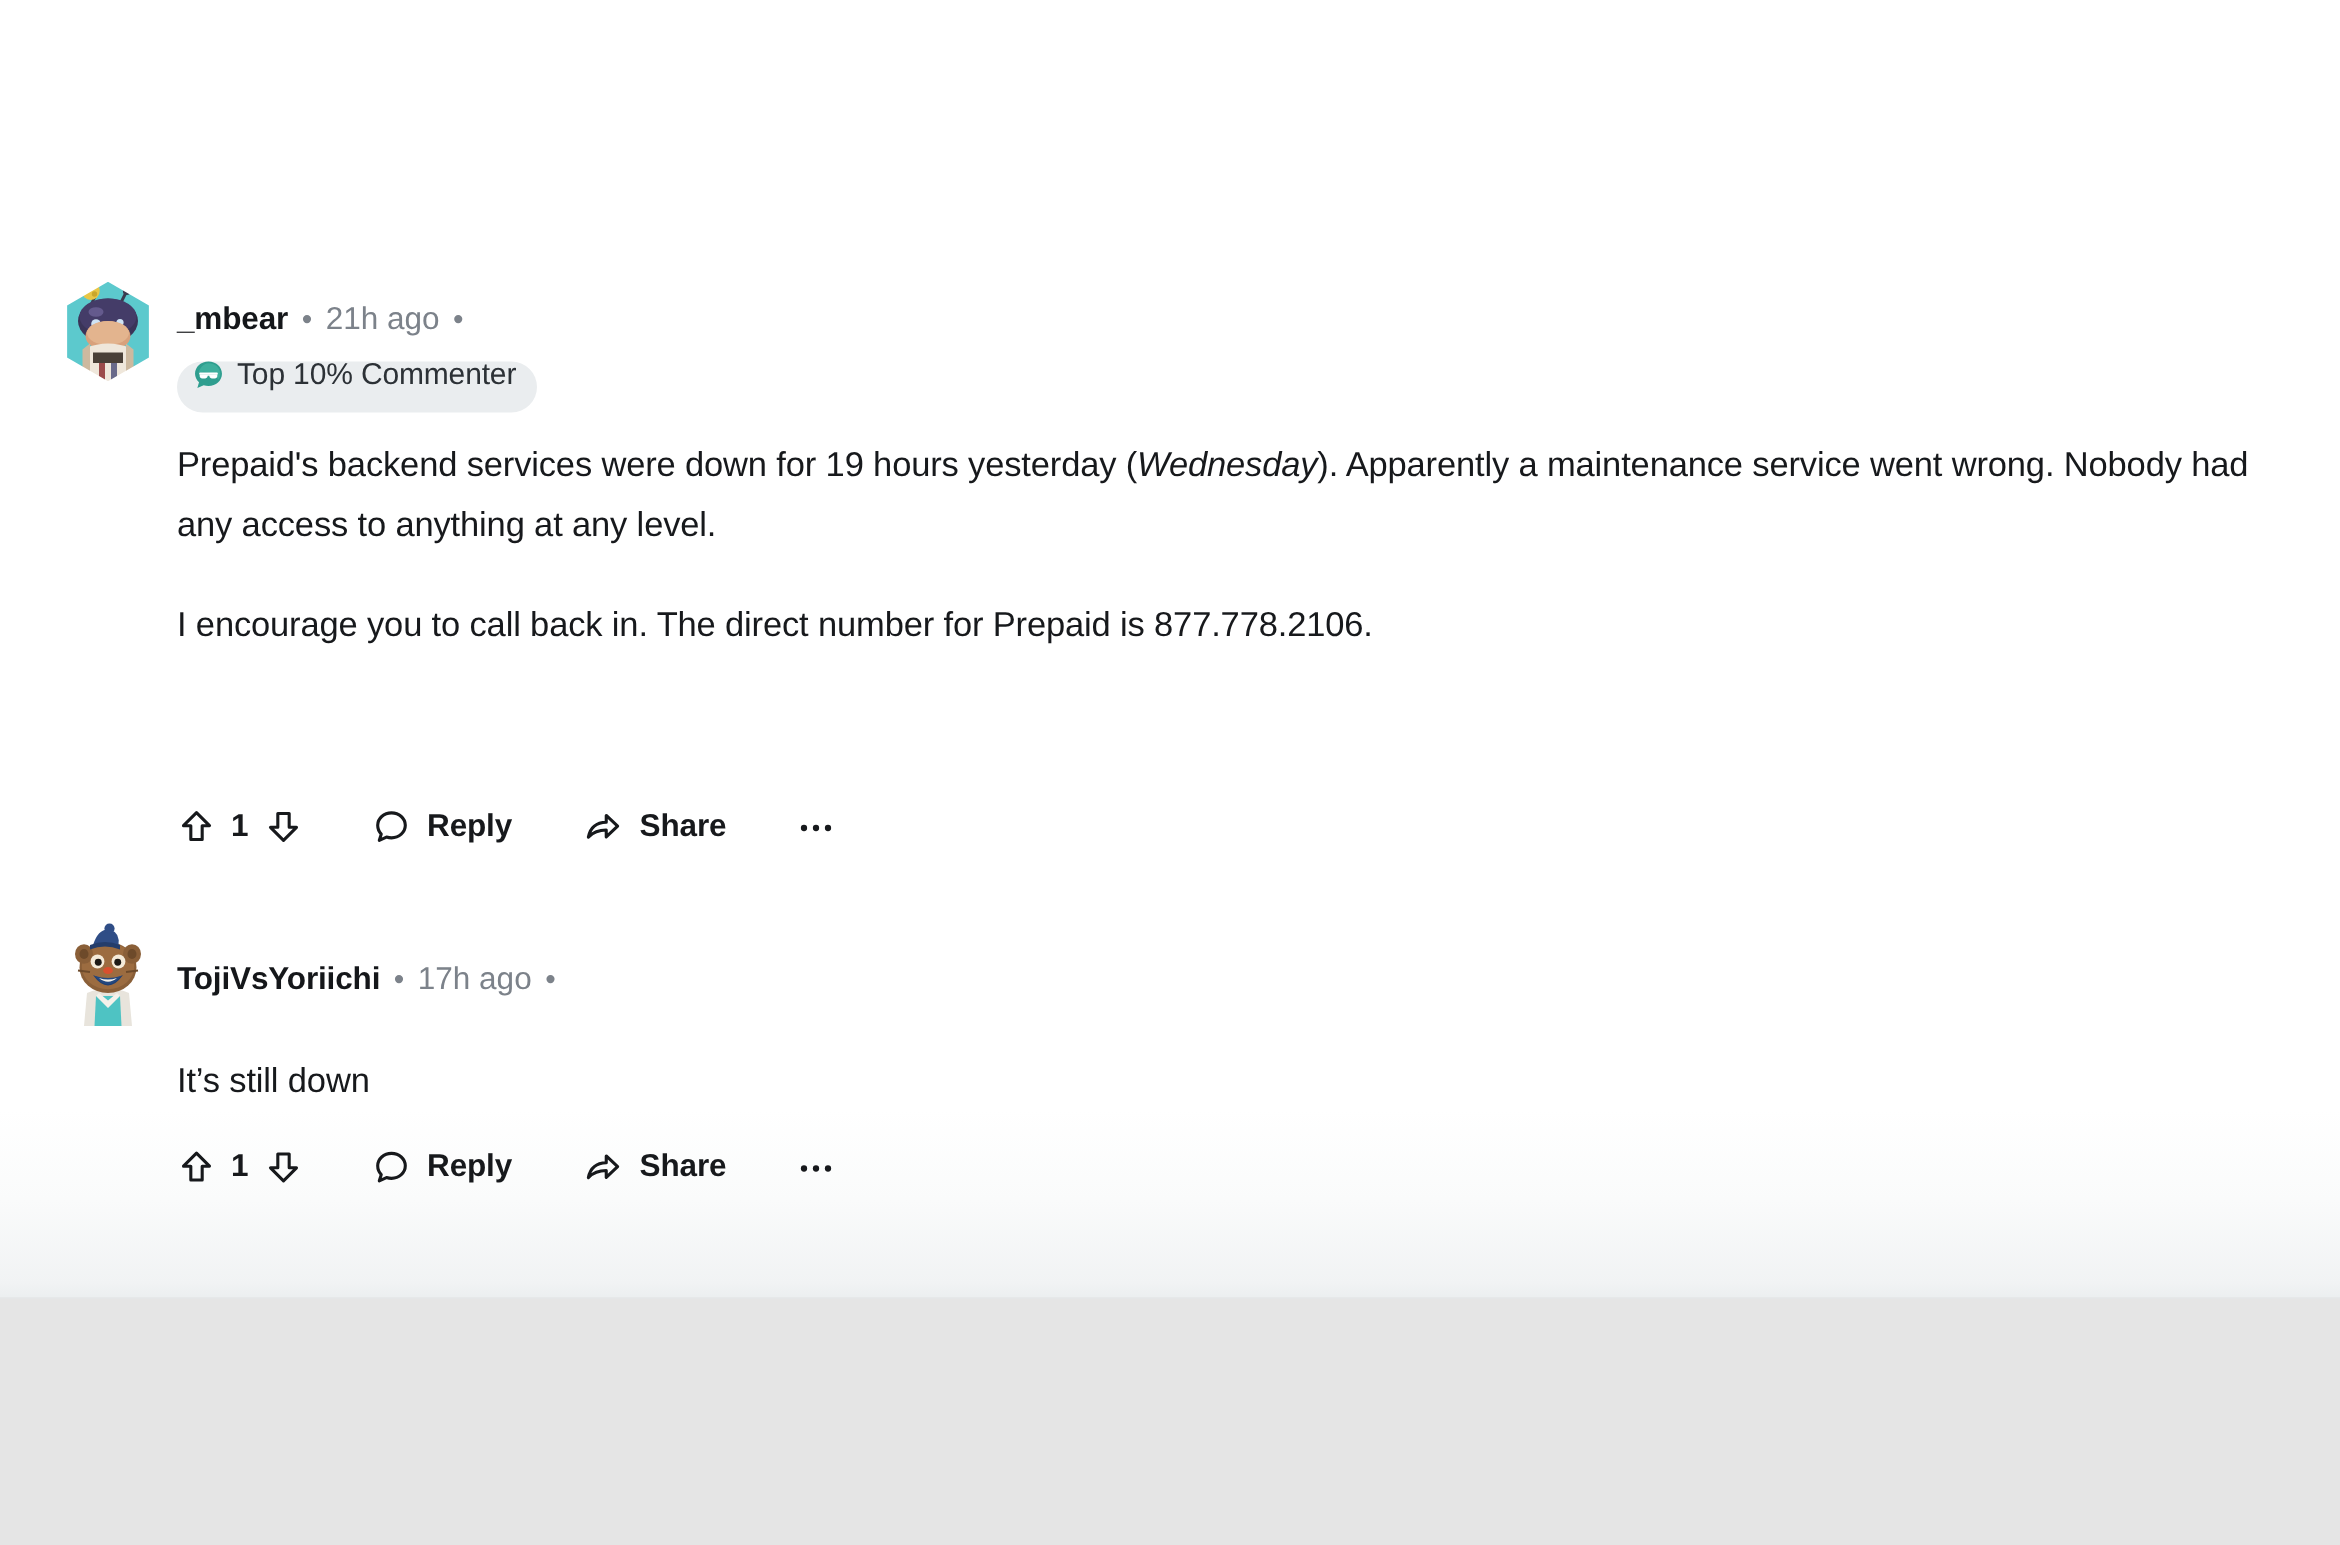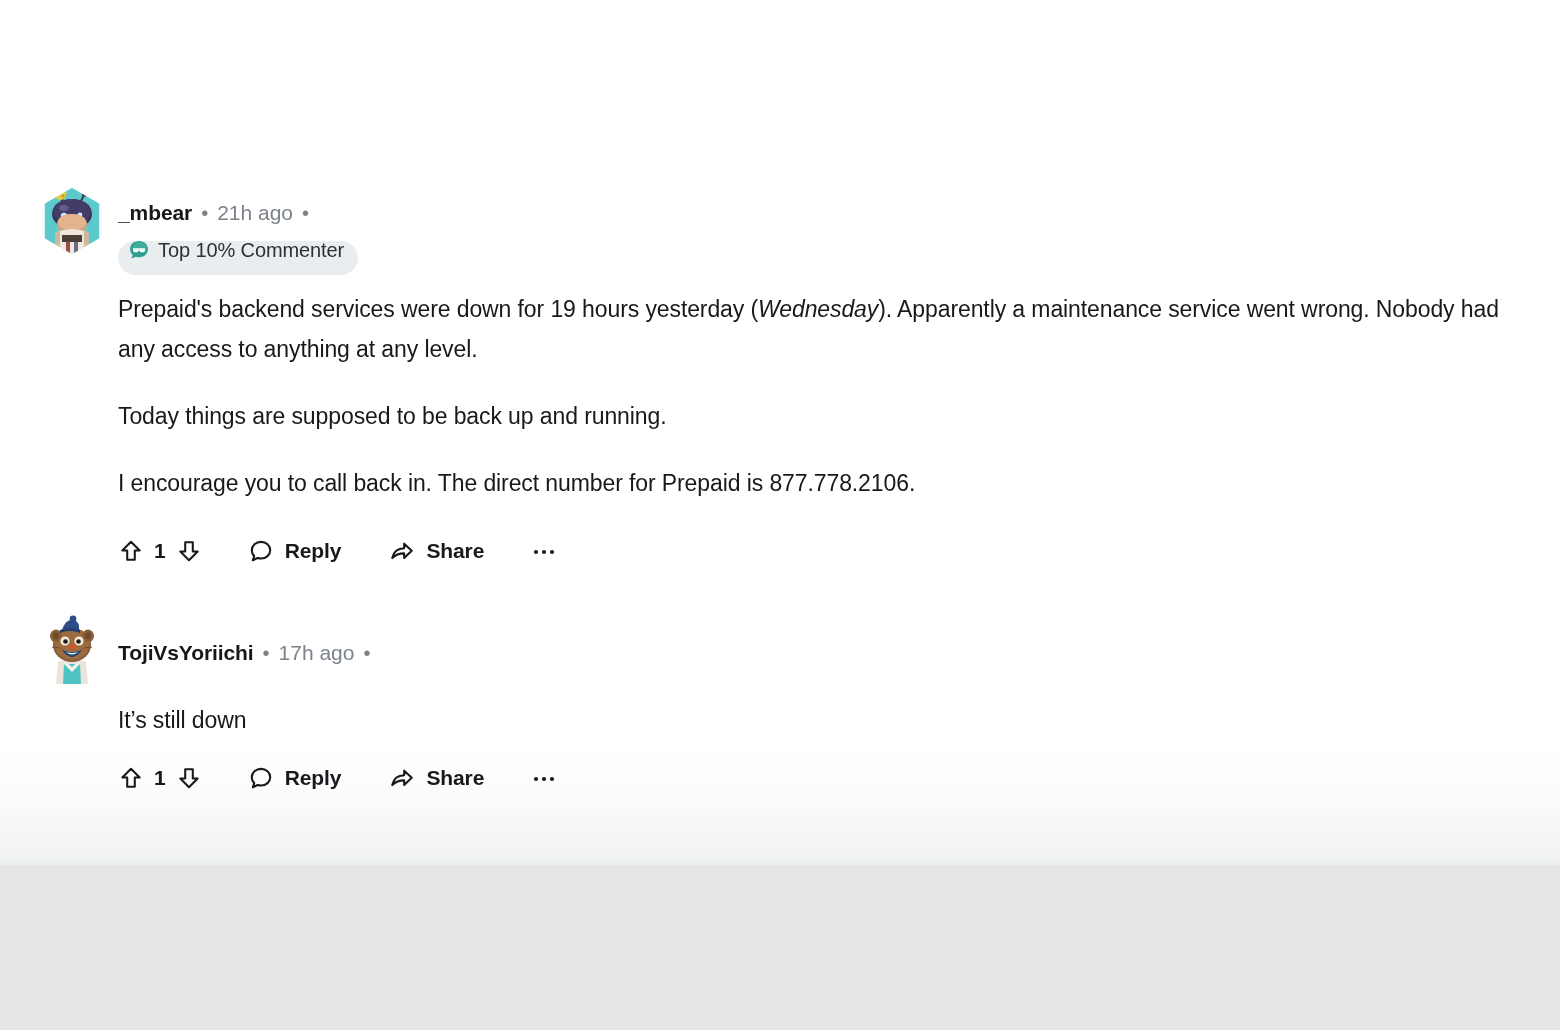--- a/index.html
+++ b/index.html
@@ -240,21 +240,20 @@
             <path d="M12 3.4c4.8 0 8.6 3.4 8.6 7.7 0 1.6-.5 3.1-1.4 4.3-1.9-3.4-5.9-5.7-10.4-5.7-1.5 0-2.9.2-4.2.7C5.9 6.6 8.6 3.4 12 3.4z" fill="#4bbda9" opacity="0.55"></path>
             <path d="M5.6 11.4h12.8v1.5c0 .9-.8 1.6-1.8 1.6h-2.1c-.9 0-1.7-.6-1.8-1.4l-.1-.5h-1.2l-.1.5c-.1.8-.9 1.4-1.8 1.4H7.4c-1 0-1.8-.7-1.8-1.6v-1.5z" fill="#ffffff"></path>
             <rect x="5.2" y="10.2" width="13.6" height="1.5" rx="0.7" fill="#ffffff"></rect>
           </svg>
         </span>
         <span class="badge-label">Top 10% Commenter</span>
       </div>
 
       <div class="comment-body">
           <p><span>Prepaid's backend services were down for 19 hours yesterday (</span><em>Wednesday</em><span>). Apparently a maintenance service went wrong. Nobody had any access to anything at any level.</span></p>
-          <p><span>Today things are supposed to be back up and running.</span></p>
           <p><span>I encourage you to call back in. The direct number for Prepaid is 877.778.2106.</span></p>
         </div>
 
       <div class="action-bar">
         <div class="vote-group">
           <button class="icon-btn">
             <svg class="vote-arrow" viewBox="0 0 24 24" xmlns="http://www.w3.org/2000/svg" fill="none" stroke="#17191c" stroke-width="1.9" stroke-linejoin="round" stroke-linecap="round">
               <path d="M12 3.5 L20 11.5 L15.5 11.5 L15.5 20 L8.5 20 L8.5 11.5 L4 11.5 Z"></path>
             </svg>
           </button>

